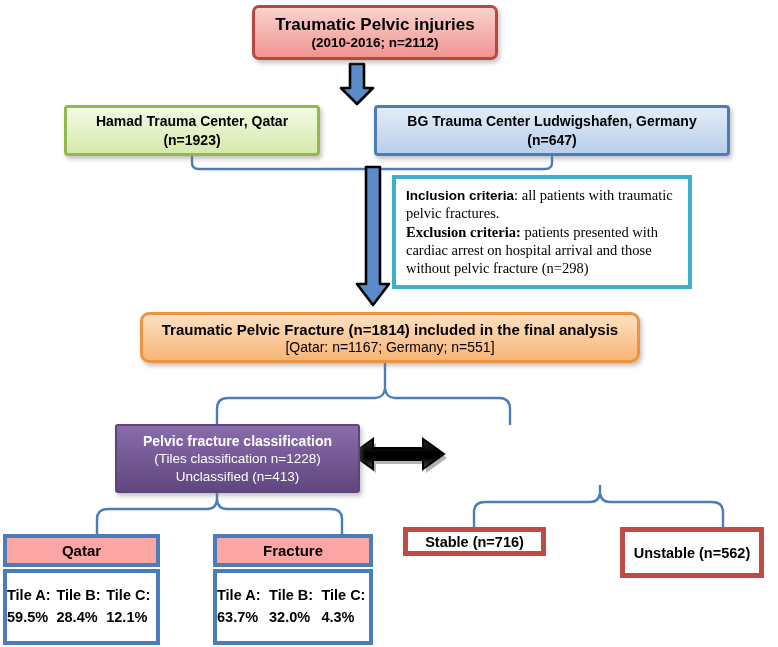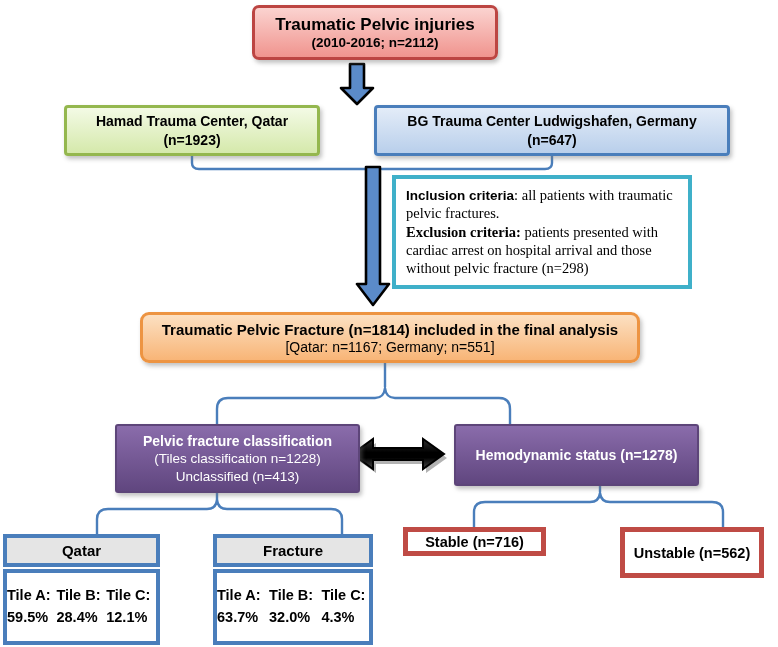--- a/index.html
+++ b/index.html
@@ -37,21 +37,21 @@
   .orange-box .l2{font-size:14px;}
 
   .purple{border:2px solid var(--purple-border,#5d4579);border-radius:3px;color:#fff;
     background:linear-gradient(180deg,var(--purple-fill-top,#8a6cab),var(--purple-fill-bottom,#60467f));}
   .purple-left{left:95px;top:424px;width:245px;height:69px;margin-left:20px;}
   .purple-right{left:454px;top:424px;width:245px;height:62px;}
   .purple .l1{font-size:14px;font-weight:bold;line-height:1.3;}
   .purple .l2{font-size:13.5px;line-height:1.3;}
 
   .tiles-panel{position:absolute;z-index:1;display:flex;flex-direction:column;gap:2px;}
-  .tiles-panel .hdr{border:4px solid var(--blue-border,#4a7ebb);background:#e5e5e5;height:33px;
+  .tiles-panel .hdr{border:4px solid var(--blue-border,#4a7ebb);background:#fca5a5;height:33px;
     display:flex;align-items:center;justify-content:center;font-size:15px;font-weight:bold;box-sizing:border-box;}
   .tiles-panel .lst{border:4px solid var(--blue-border,#4a7ebb);background:#fff;flex:1;
     display:flex;flex-direction:row;justify-content:center;align-items:center;box-sizing:border-box;padding:4px 0;}
   .tiles-panel .row{font-size:14.5px;font-weight:bold;line-height:1.5;}
   .qatar-panel{left:3px;top:534px;width:157px;height:111px;}
   .germany-panel{left:213px;top:534px;width:160px;height:111px;}
 
   .hemo-box{border:5px solid var(--brick-border,#bf4b45);background:#fff;font-size:14.5px;font-weight:bold;}
   .stable-box{left:403px;top:527px;width:143px;height:29px;}
   .unstable-box{left:620px;top:527px;width:144px;height:51px;}
@@ -115,23 +115,20 @@
     <div class="l1">Traumatic Pelvic Fracture (n=1814) included in the final analysis</div>
     <div class="l2">[Qatar: n=1167; Germany; n=551]</div>
   </div>
 
   <div class="box shadow purple purple-left">
     <div class="l1">Pelvic fracture classification</div>
     <div class="l2">(Tiles classification n=1228)</div>
     <div class="l2">Unclassified (n=413)</div>
   </div>
 
-  <div class="box shadow purple purple-right">
-    <div class="l1">Hemodynamic status (n=1278)</div>
-  </div>
 
   <div class="tiles-panel qatar-panel">
     <div class="hdr">Qatar</div>
     <div class="lst">
       <div class="row">Tile A: 59.5%</div>
       <div class="row">Tile B: 28.4%</div>
       <div class="row">Tile C: 12.1%</div>
     </div>
   </div>
 

